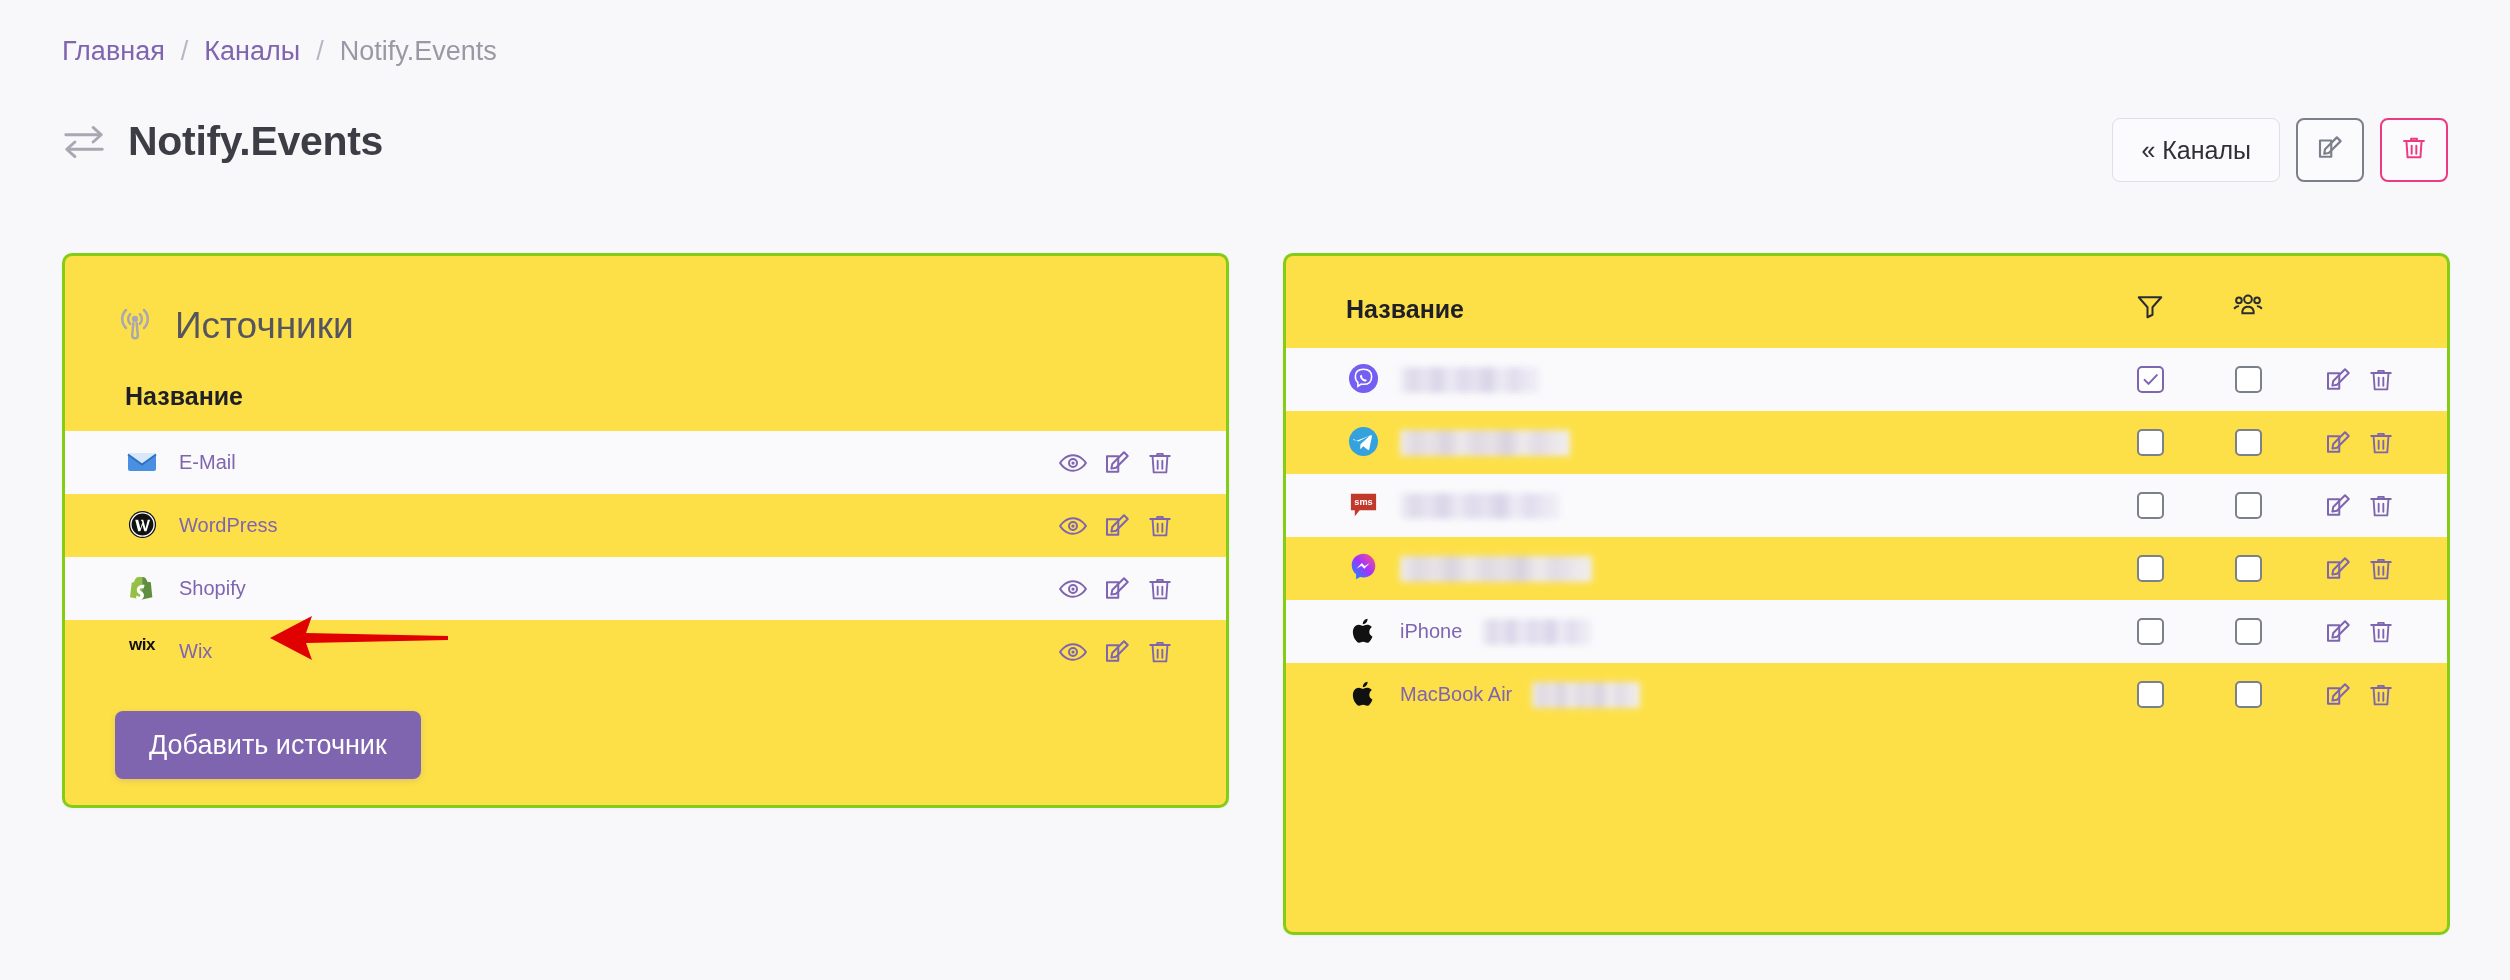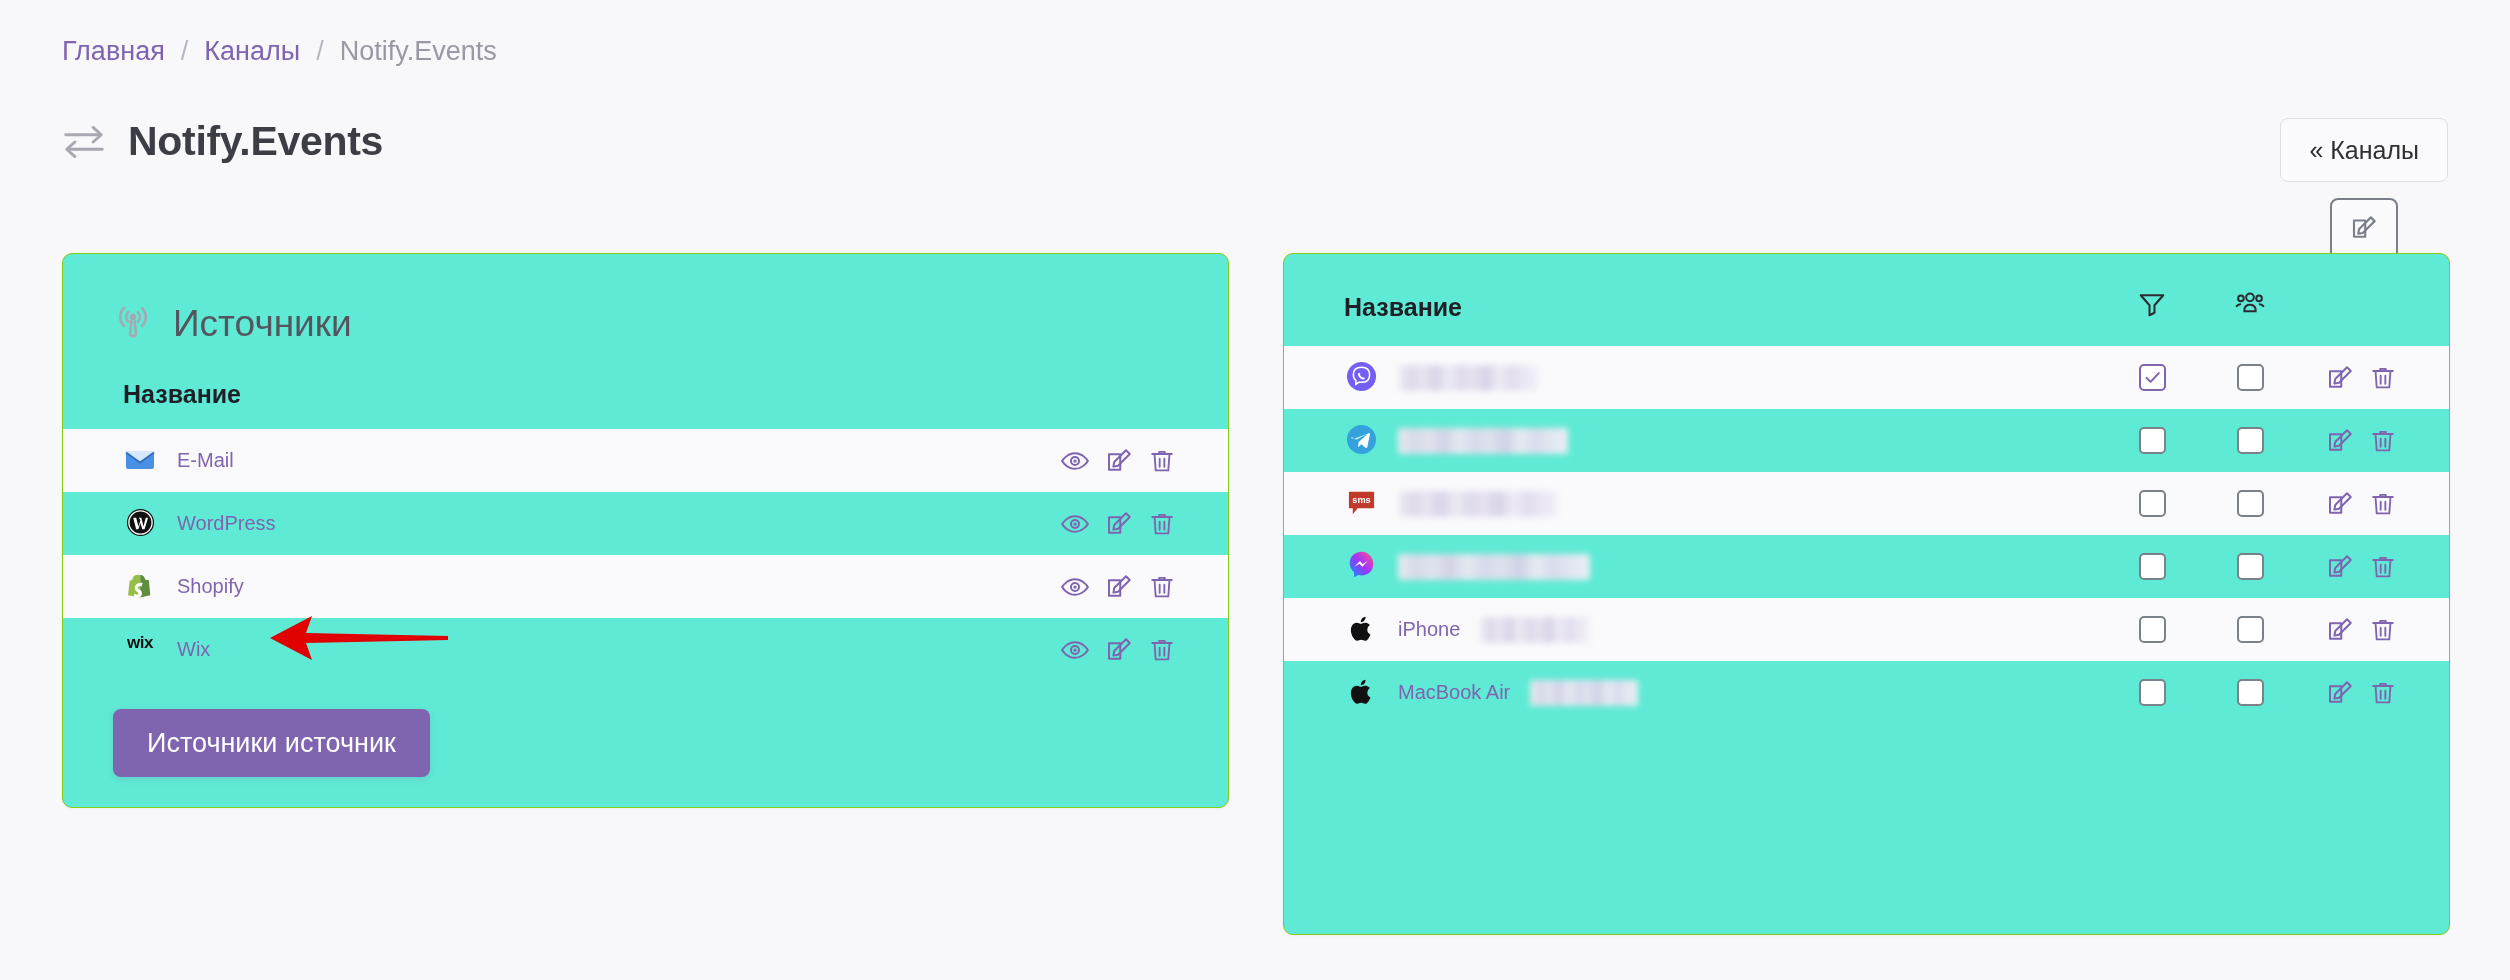--- a/index.html
+++ b/index.html
@@ -29,21 +29,21 @@
   }
   .exchange-icon { width: 44px; height: 40px; display: block; }
   .page-title {
     font-size: 41px; font-weight: bold; color: #3d3d46;
     letter-spacing: -0.3px;
   }
 
   .header-actions {
     position: absolute;
     right: 62px; top: 118px;
-    display: flex; align-items: center; gap: 16px; flex-direction: column;
+    display: flex; align-items: center; gap: 16px;
   }
   .btn-channels {
     height: 64px; padding: 0 28px;
     background: #fbfafc;
     border: 1px solid #e0dee6;
     border-radius: 8px;
     font-size: 25px; color: #2f2f37;
     display: flex; align-items: center; gap: 8px;
     cursor: pointer;
     font-family: inherit;
@@ -54,22 +54,22 @@
     background: #fbfafc;
     display: flex; align-items: center; justify-content: center;
     cursor: pointer;
   }
   .btn-edit-outline { border: 2px solid #7b7f8a; }
   .btn-delete-outline { border: 2px solid #ec3b83; }
 
   
   .card {
     position: absolute;
-    background: #5eead4;
-    border: 1px solid #84cc16;
+    background: #fde047;
+    border: 3px solid #84cc16;
     border-radius: 10px;
     box-shadow: 0 1px 3px rgba(40,30,70,0.04);
   }
   #card-sources    { left: 62px;   top: 253px; width: 1167px; height: 555px; }
   #card-recipients { left: 1283px; top: 253px; width: 1167px; height: 682px; }
 
   .card-head {
     display: flex; align-items: center; gap: 20px;
     padding: 48px 0 0 50px;
   }
@@ -360,21 +360,21 @@
                   <path d="M5.6 6l1 14h10.8l1-14"></path>
                   <path d="M10 10v7M14 10v7"></path>
                 </svg>
               </span>
             </div>
           </td>
         </tr>
       </tbody>
   </table>
 
-  <button class="btn-primary">Источники источник</button>
+  <button class="btn-primary">Добавить источник</button>
 </section>
 
 <section class="card" id="card-recipients">
 
   <table class="tbl">
     <thead>
       <tr>
         <th class="col-name">Название</th>
         <th class="col-center">
           <span>

